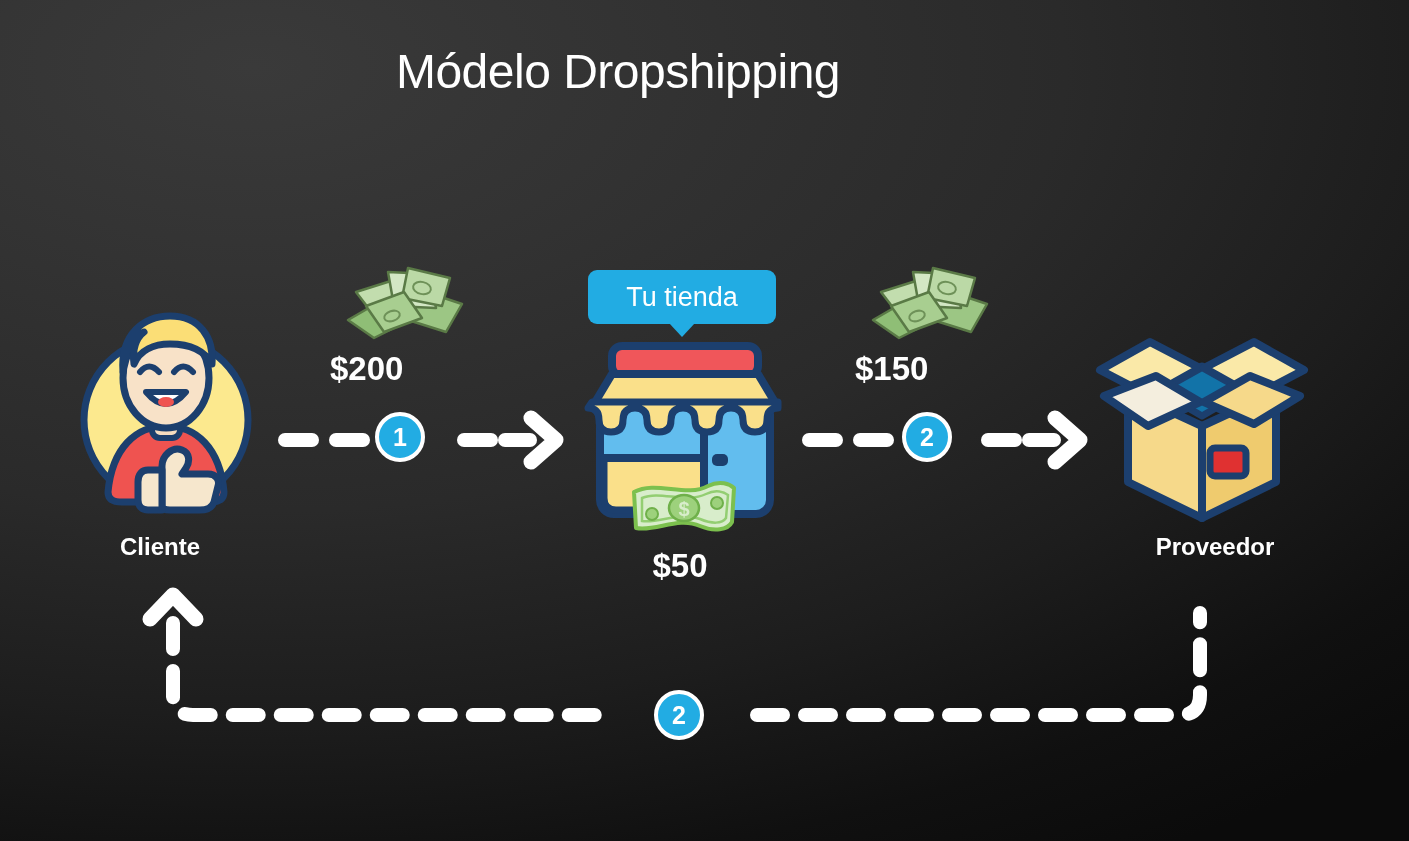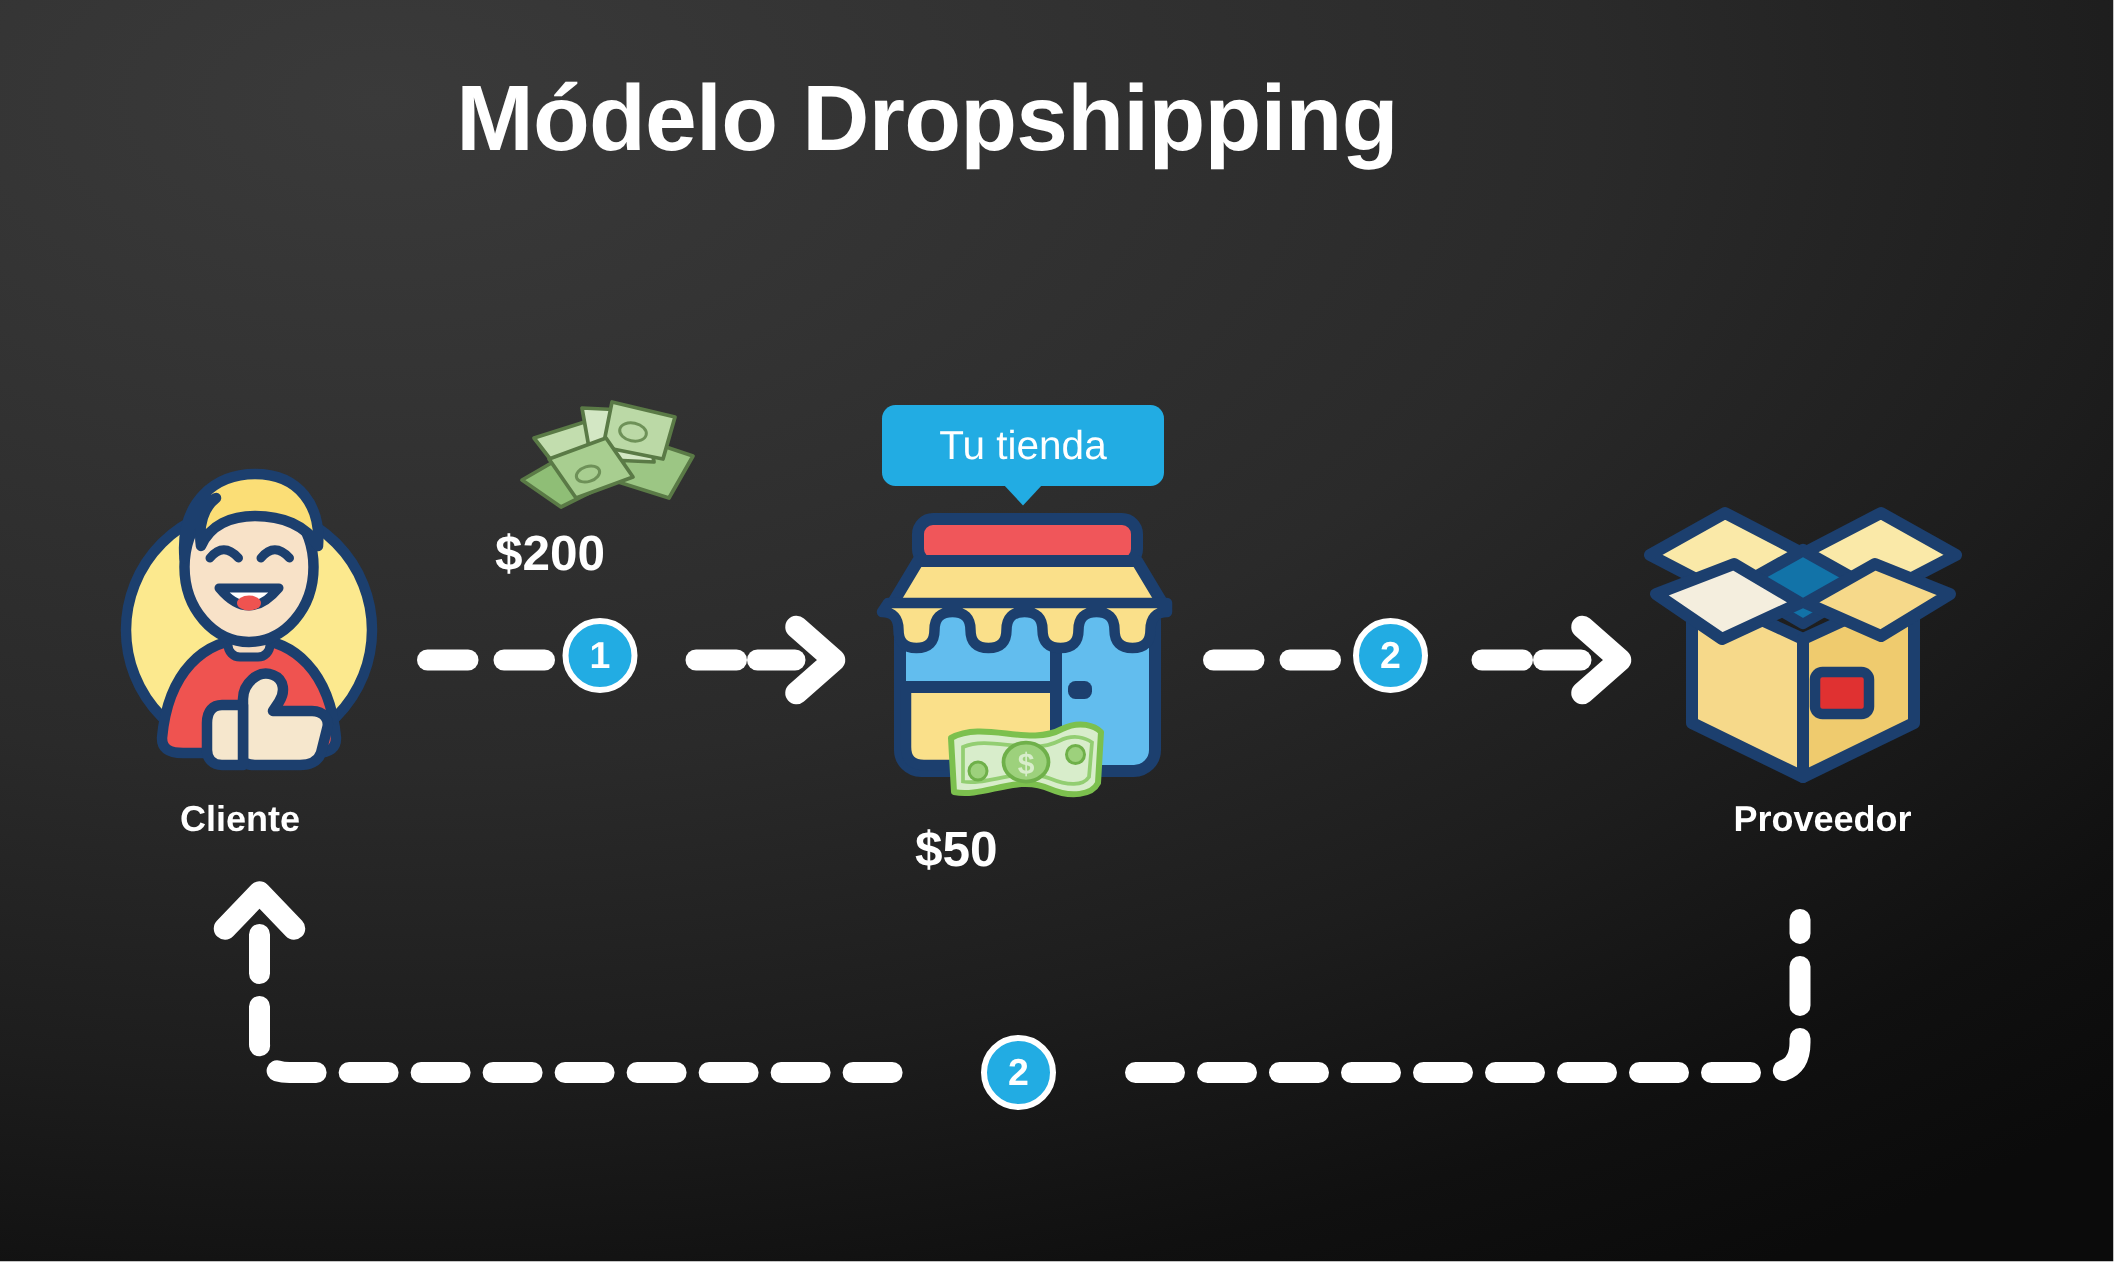--- a/index.html
+++ b/index.html
@@ -15,22 +15,22 @@
       radial-gradient(ellipse 120% 110% at 18% 8%, #3a3a3a 0%, #333333 22%, #2a2a2a 48%, #1d1d1d 70%, #101010 88%, #0b0b0b 100%);
     overflow: hidden;
   }
 
   
   #title {
     position: absolute;
     top: 44px; left: 0; width: 1236px;
     text-align: center;
     color: #ffffff;
-    font-size: 62px;
-    font-weight: 700;
+    font-size: 48px;
+    font-weight: 400;
     letter-spacing: -0.5px;
     font-family: "Liberation Sans", sans-serif;
     white-space: nowrap;
   }
 
   
   .node-label {
     position: absolute;
     text-align: center;
     color: #ffffff;
@@ -190,22 +190,39 @@
   <div class="svg-abs" style="left:630px; top:478px;">
     <svg width="108" height="60" viewBox="0 0 108 60">
       <path d="M4 14 C26 2, 56 20, 78 8 C90 2, 100 6, 104 10 L102 44 C98 52, 84 54, 70 48 C48 38, 26 54, 6 50 Z" fill="#D8EDCB" stroke="#7CC04E" stroke-width="4" stroke-linejoin="round"></path>
       <path d="M12 20 C30 12, 56 26, 76 16 C86 11, 94 14, 98 17 L96 40 C92 46, 82 46, 70 41 C50 33, 28 46, 12 43 Z" fill="none" stroke="#93CE72" stroke-width="2.5"></path>
       <ellipse cx="54" cy="30" rx="15" ry="13" fill="#9DD17C" stroke="#6FB04A" stroke-width="2.5"></ellipse>
       <text x="54" y="38" font-family="Liberation Sans, sans-serif" font-size="20" font-weight="700" fill="#D8EDCB" text-anchor="middle">$</text>
       <circle cx="22" cy="36" r="6" fill="#9DD17C" stroke="#6FB04A" stroke-width="2"></circle>
       <circle cx="87" cy="25" r="6" fill="#9DD17C" stroke="#6FB04A" stroke-width="2"></circle>
     </svg>
   </div>
-  <div class="money-amount" style="position:absolute; left:610px; top:545px; width:140px; text-align:left;">$50</div>
-
+  <div class="money-amount" style="position:absolute; left:610px; top:545px; width:140px; text-align:center;">$50</div>
+
+  <div class="money-col" style="left:855px; top:262px; width:140px;">
+    <svg width="140" height="86" viewBox="0 0 140 86">
+      <g stroke="#5A7A46" stroke-width="2.5" stroke-linejoin="round">
+        <path d="M18 58 L56 36 L80 58 L44 76 Z" fill="#8FBE76"></path>
+        <path d="M96 30 L132 42 L116 70 L78 58 Z" fill="#9CC684"></path>
+        <path d="M26 30 L64 18 L84 44 L46 56 Z" fill="#C2DDAE"></path>
+        <path d="M58 10 L100 12 L106 46 L64 44 Z" fill="#D3E7C4"></path>
+        <path d="M78 6 L120 16 L112 44 L72 36 Z" fill="#BBD9A6"></path>
+        <path d="M36 44 L74 30 L92 56 L54 70 Z" fill="#A8CE90"></path>
+      </g>
+      <g fill="none" stroke="#6E9158" stroke-width="2">
+        <ellipse cx="92" cy="26" rx="9" ry="6" transform="rotate(12 92 26)"></ellipse>
+        <ellipse cx="62" cy="54" rx="8" ry="5" transform="rotate(-18 62 54)"></ellipse>
+      </g>
+    </svg>
+    <div class="money-amount">$150</div>
+  </div>
 
   <div class="svg-abs" style="left:802px; top:412px;">
     <svg width="290" height="56" viewBox="0 0 290 56">
       <g stroke="#FFFFFF" stroke-width="14" stroke-linecap="round" fill="none">
         <line x1="7" y1="28" x2="34" y2="28"></line>
         <line x1="58" y1="28" x2="85" y2="28"></line>
         <line x1="186" y1="28" x2="213" y2="28"></line>
         <line x1="227" y1="28" x2="252" y2="28"></line>
       </g>
       <path d="M253 6 L278 28 L253 50" stroke="#FFFFFF" stroke-width="15" fill="none" stroke-linecap="round" stroke-linejoin="round"></path>

